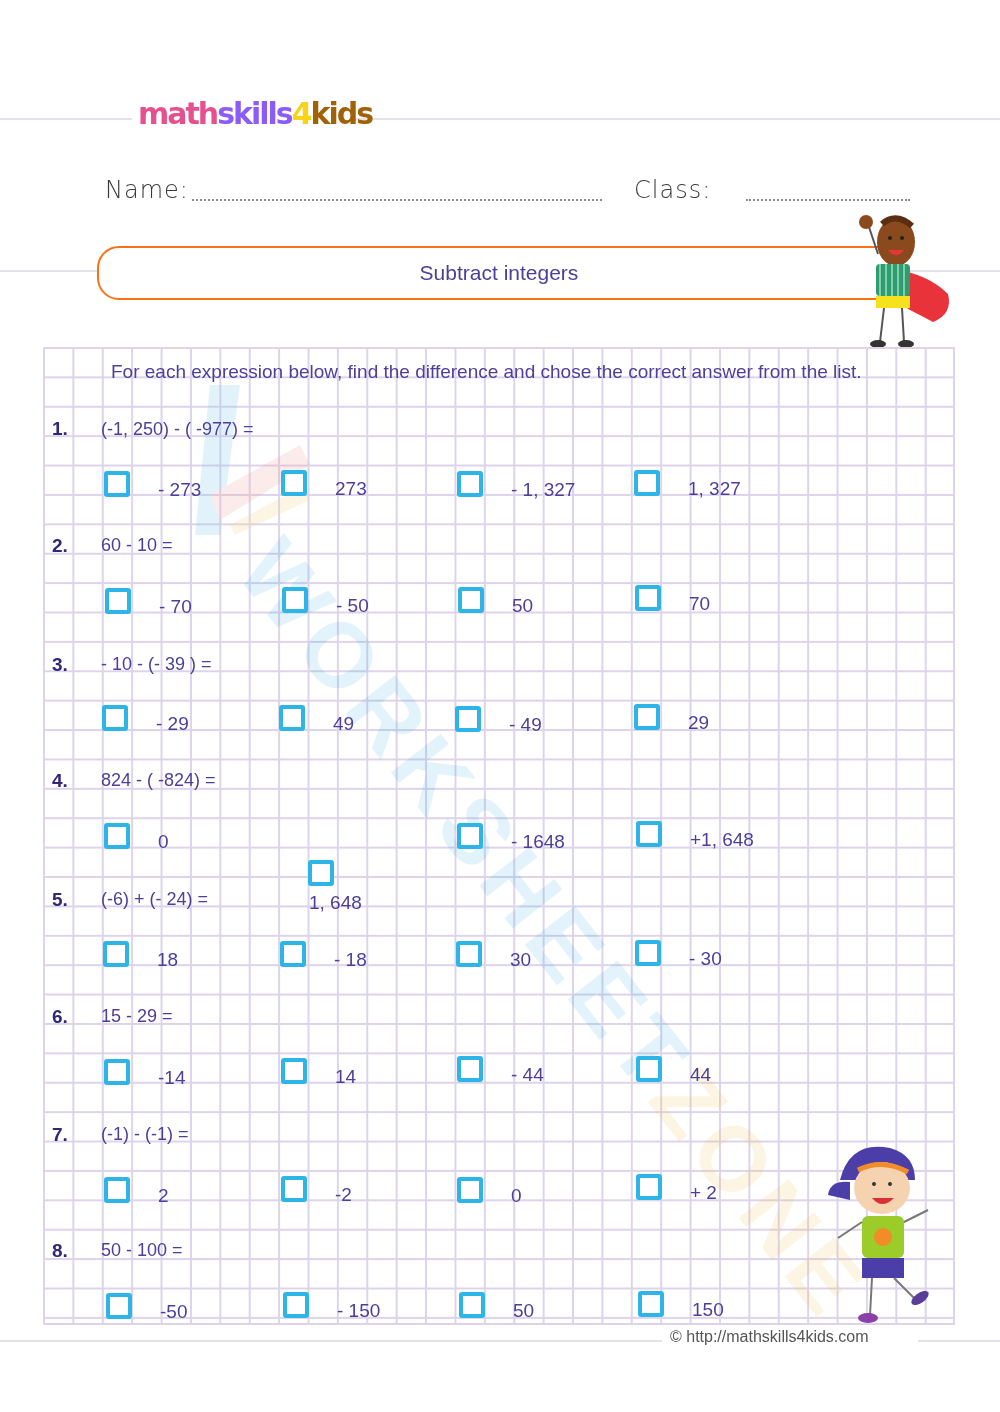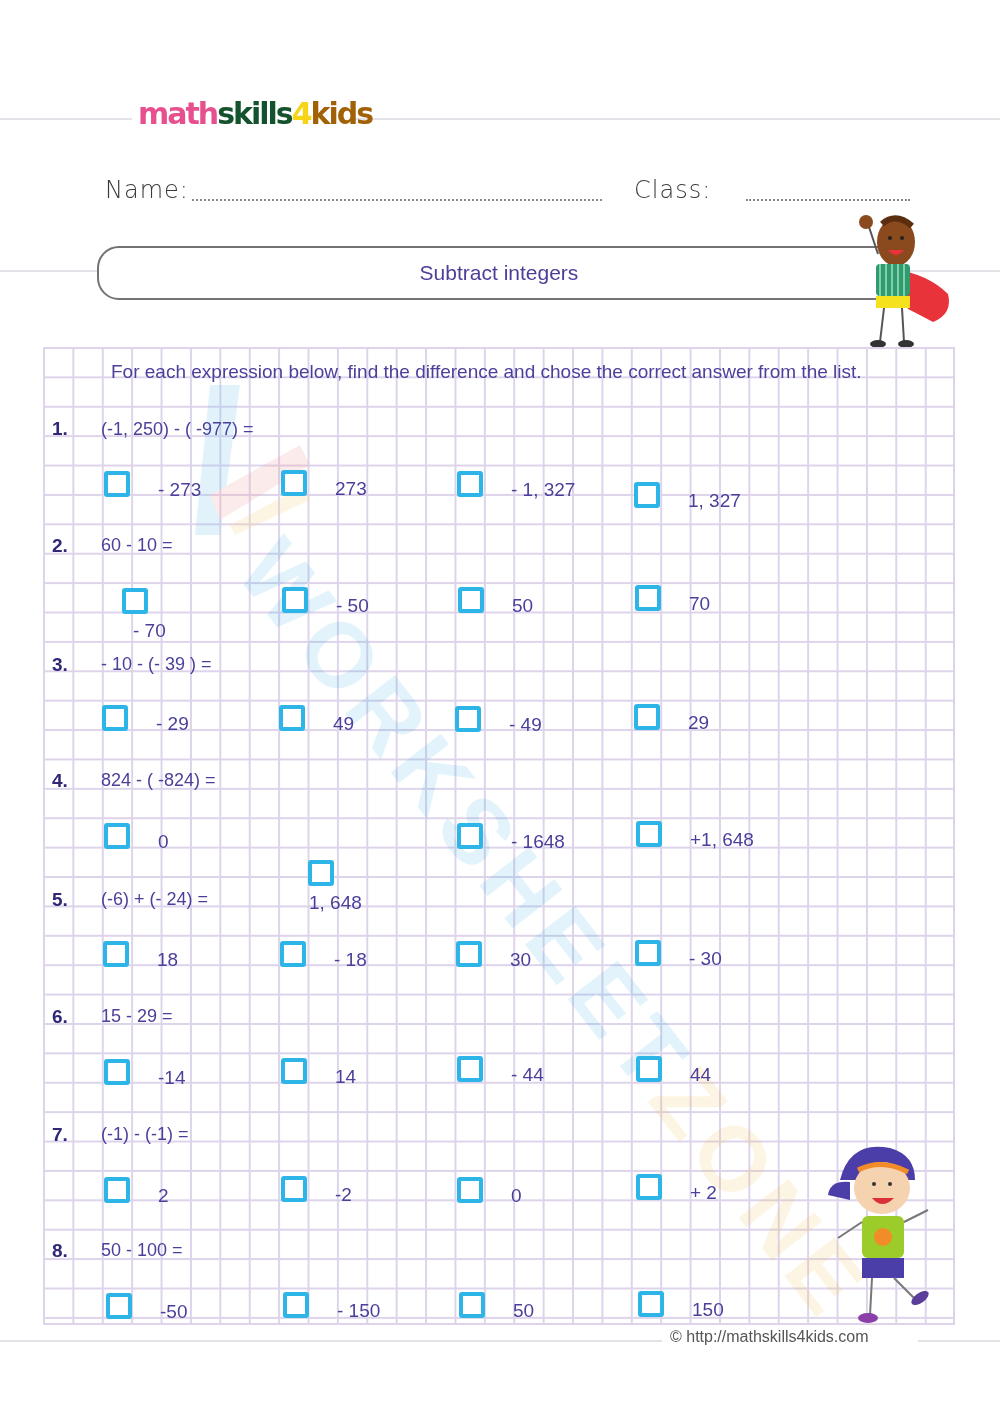--- a/index.html
+++ b/index.html
@@ -4,32 +4,32 @@
 <style>
   html, body { margin: 0; padding: 0; background: #ffffff; }
   body { width: 1000px; height: 1412px; position: relative; overflow: hidden;
          font-family: "Liberation Sans", sans-serif; color: #4a3f8f; }
 
   .hrule { position: absolute; height: 2px; background: #e4e2e8; }
 
   .logo { position: absolute; left: 138px; top: 96px; font-family: "DejaVu Sans", sans-serif;
           font-size: 30px; font-weight: bold; letter-spacing: -2px; line-height: 36px; }
   .logo .p1 { color: #e6508e; }
-  .logo .p2 { color: #14532d; }
+  .logo .p2 { color: #8b5cf6; }
   .logo .p3 { color: #f7d416; }
   .logo .p4 { color: #a16207; }
 
   .name-label, .class-label { position: absolute; top: 176px; font-family: "DejaVu Sans", sans-serif;
           font-size: 24px; color: #3a3a3a; letter-spacing: 1px; font-weight: 300; }
   .name-label { left: 105px; }
   .class-label { left: 634px; }
   .dots { position: absolute; top: 199px; border-bottom: 2px dotted #8a8a8a; height: 0; }
 
   .title-box { position: absolute; left: 97px; top: 246px; width: 800px; height: 50px;
-               border: 2px solid #737373; border-radius: 22px; background: #fff;
+               border: 2px solid #f97316; border-radius: 22px; background: #fff;
                display: flex; align-items: center; justify-content: center; }
   .title-text { font-size: 21px; color: #4b3f9a; }
 
   .grid { position: absolute; left: 43px; top: 347px; width: 910px; height: 976px;
           background-color: #fff;
           background-image:
             linear-gradient(to right, #ddd3ea 2px, transparent 2px),
             linear-gradient(to bottom, #ddd3ea 2px, transparent 2px);
           background-size: 29.4px 29.4px;
           border-right: 2px solid #ddd3ea; border-bottom: 2px solid #ddd3ea; }
@@ -117,28 +117,28 @@
     <span class="opt-label">- 273</span>
   </div>
 <div class="opt" style="left:281px;top:470px;">
     <span class="cb"></span>
     <span class="opt-label">273</span>
   </div>
 <div class="opt" style="left:457px;top:471px;">
     <span class="cb"></span>
     <span class="opt-label">- 1, 327</span>
   </div>
-<div class="opt" style="left:634px;top:482px;">
+<div class="opt" style="left:634px;top:470px;">
     <span class="cb"></span>
     <span class="opt-label">1, 327</span>
   </div>
 
 <div class="qnum" style="top:535px;">2.</div>
 <div class="qexpr" style="top:535px;">60 - 10 =</div>
-<div class="opt" style="left:105px;top:588px;flex-direction:column;">
+<div class="opt" style="left:105px;top:588px;">
     <span class="cb"></span>
     <span class="opt-label">- 70</span>
   </div>
 <div class="opt" style="left:282px;top:587px;">
     <span class="cb"></span>
     <span class="opt-label">- 50</span>
   </div>
 <div class="opt" style="left:458px;top:587px;">
     <span class="cb"></span>
     <span class="opt-label">50</span>

